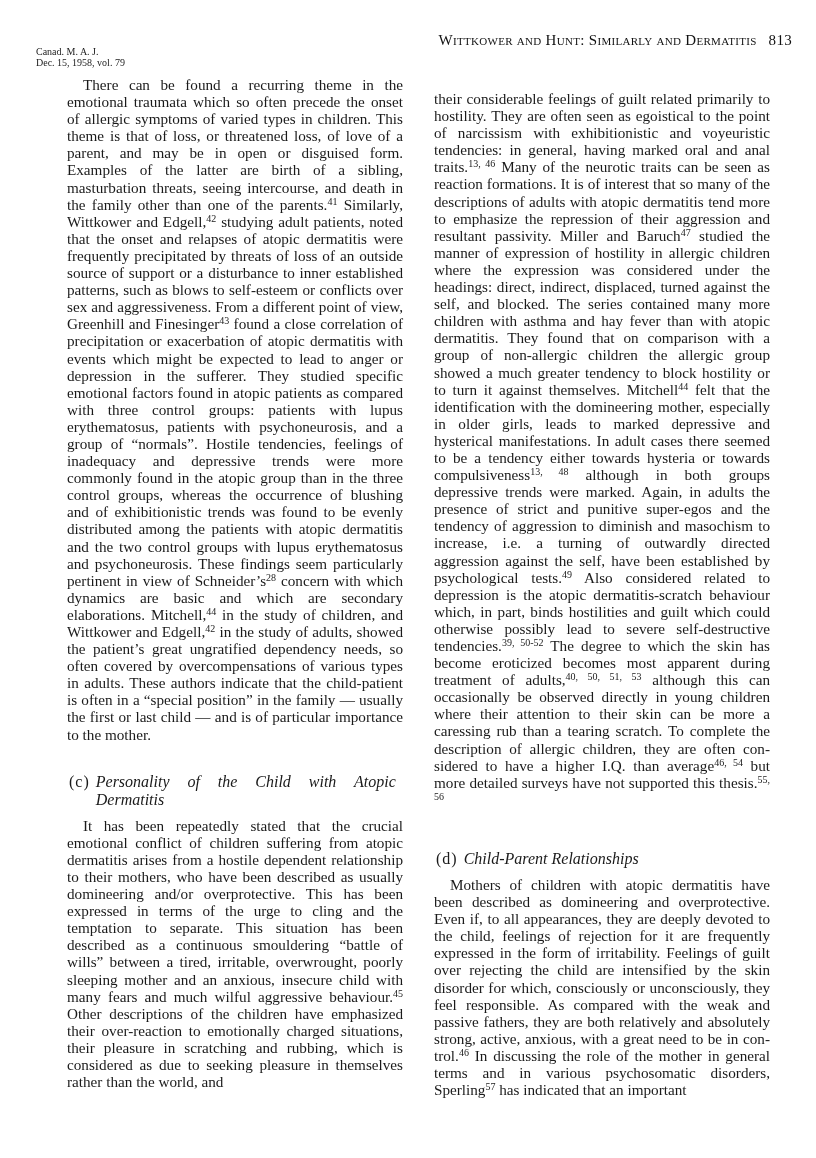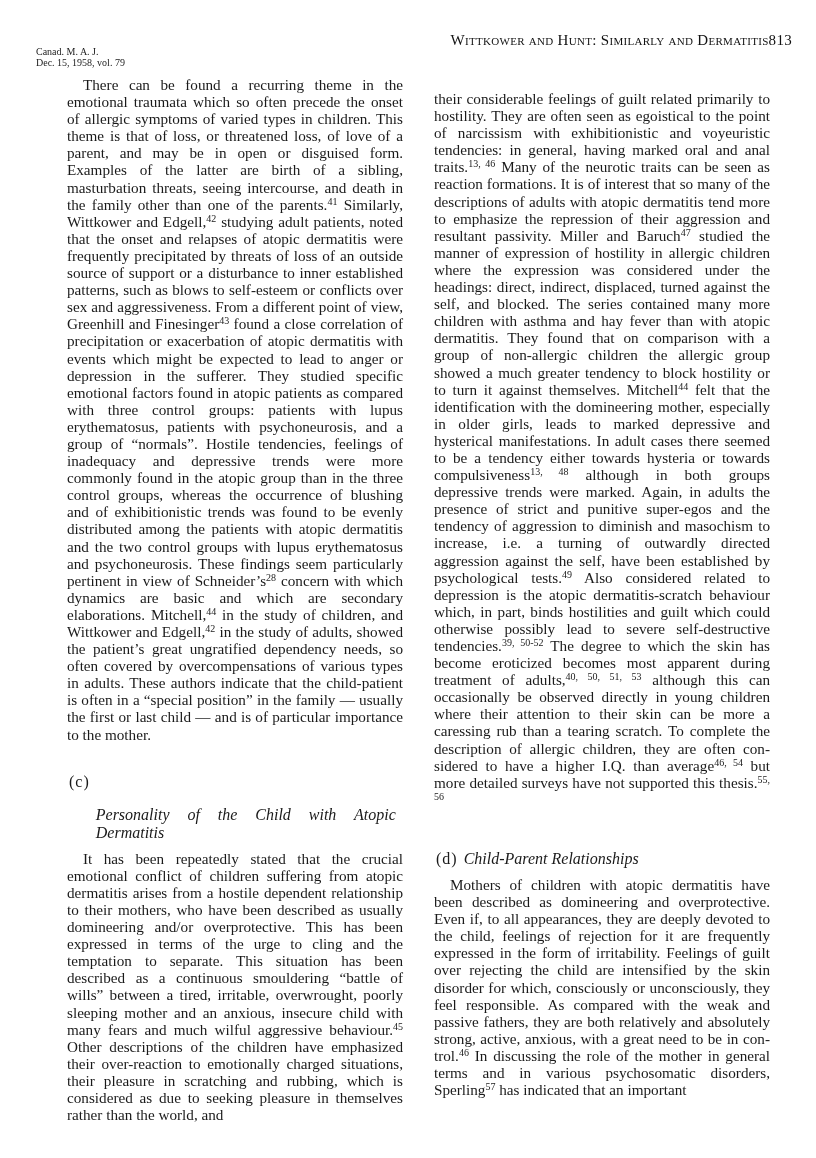--- a/index.html
+++ b/index.html
@@ -13,37 +13,37 @@
     }
     .journal-ref {
       position: absolute; left: 0; top: 16px;
       font-family: "Liberation Serif", serif; font-size: 10px; line-height: 11px; color: #222;
     }
     .running-title {
       position: absolute; right: 0; top: 2px;
       font-family: "Liberation Serif", serif; font-size: 15px; letter-spacing: 0.3px; color: #111;
     }
     .running-title .sc { font-variant: small-caps; }
-    .page-number { }
+    .page-number { margin-left: 12px; }
 
     .column {
       position: absolute; top: 68px; width: 352px;
       font-family: "Liberation Serif", serif;
       font-size: 15.2px; line-height: 17.1px; text-align: justify;
       hyphens: manual;
     }
     .col-left  { left: 59px; }
     .col-right { left: 426px; top: 82px; }
 
     .section-heading {
       font-size: 16px; margin: 0 0 2px 10px; line-height: 18px;
     }
     .section-heading .letter { font-style: normal; margin-right: 6px; letter-spacing: 1px; }
     .section-heading .title { font-style: italic; }
-    .section-heading.two-line .title-wrap { display: inline-block; vertical-align: top; width: 300px; margin-top: 33px; }
+    .section-heading.two-line .title-wrap { display: inline-block; vertical-align: top; width: 300px; }
 
     p { margin: 8px; text-indent: 16px; }
     p.no-indent { text-indent: 0; }
     sup { font-size: 10px; line-height: 0; vertical-align: 5px; }
 
     .gap-c { height: 22px; }
     .gap-d { height: 34px; }
   </style>
 </head>
 <body>

